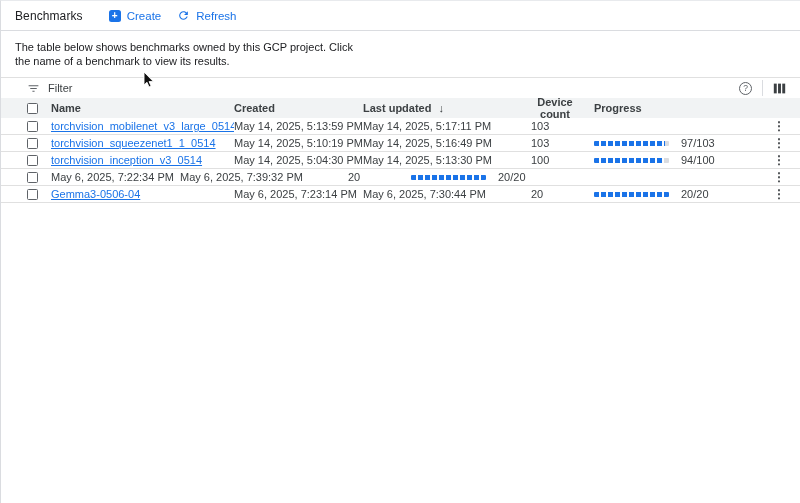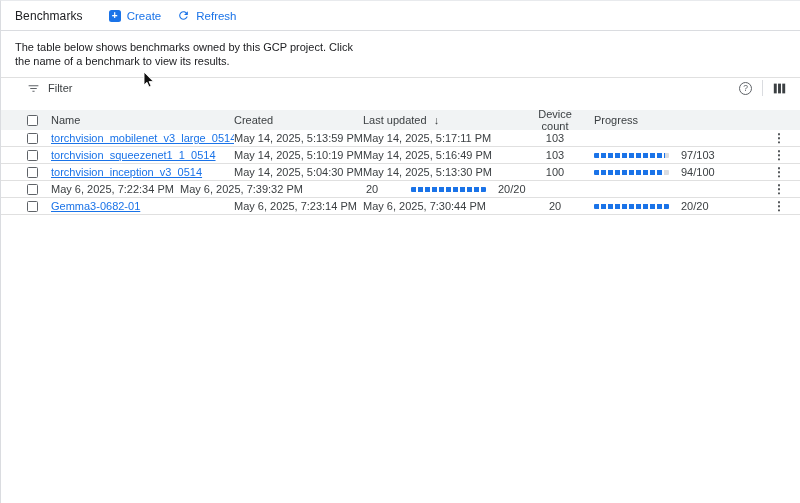--- a/index.html
+++ b/index.html
@@ -66,36 +66,36 @@
   .v-div { width: 1px; height: 16px; background: #dadce0; }
   .cols-svg { width: 13px; height: 13px; fill: #3c4043; cursor: pointer; }
 
   
   .thead, .trow {
     display: flex; align-items: center;
     padding: 0 14px 0 26px;
   }
   .thead {
     height: 20px; background: #f1f3f4;
-    font-size: 11px; font-weight: 400; color: #3c4043; margin-top: 12px;
+    font-size: 11px; font-weight: 700; color: #3c4043;
   }
   .trow {
     height: 17px; border-bottom: 1px solid #e0e0e0;
     font-size: 11px; color: #3c4043; background: #fff;
   }
   .checkbox {
     width: 11px; height: 11px;
     border: 1.5px solid #5f6368; border-radius: 1.5px;
     background: #fff; cursor: pointer;
   }
   .c-check { width: 24px; flex: 0 0 auto; display: flex; align-items: center; }
   .c-name { width: 183px; flex: 0 0 auto; overflow: hidden; white-space: nowrap; }
   .c-created { width: 129px; flex: 0 0 auto; white-space: nowrap; }
   .c-updated { width: 168px; flex: 0 0 auto; white-space: nowrap; display: flex; align-items: center; gap: 7px; }
-  .c-device { width: 48px; flex: 0 0 auto; text-align: center; }
+  .c-device { width: 48px; flex: 0 0 auto; text-align: left; }
   .c-progress { margin-left: 15px; flex: 0 0 auto; display: flex; align-items: center; }
   .sort-arrow { font-size: 11px; color: #3c4043; }
   .name-link { color: #1a73e8; text-decoration: underline; cursor: pointer; }
   .pbar {
     width: 75px; height: 5px; border-radius: 1px; overflow: hidden;
   }
   .p-label { margin-left: 12px; width: 50px; color: #3c4043; }
   .kebab {
     margin-left: auto; width: 14px; text-align: center;
     font-size: 12px; font-weight: 700; color: #3c4043;
@@ -221,21 +221,21 @@
         <div class="p-label">20/20</div>
       </div>
       <div class="kebab">⋮</div>
     </div>
 
     <div class="trow">
       <div class="c-check">
         <div class="checkbox"></div>
       </div>
       <div class="c-name">
-        <a class="name-link">Gemma3-0682-01</a>
+        <a class="name-link">Gemma3-0506-04</a>
       </div>
       <div class="c-created">May 6, 2025, 7:23:14 PM</div>
       <div class="c-updated">May 6, 2025, 7:30:44 PM</div>
       <div class="c-device">20</div>
       <div class="c-progress">
         <div class="pbar" style="background-image: repeating-linear-gradient(to right, transparent 0px, transparent 5.5px, rgb(255, 255, 255) 5.5px, rgb(255, 255, 255) 7px), linear-gradient(to right, rgb(26, 115, 232) 100%, rgb(218, 220, 224) 100%);"></div>
         <div class="p-label">20/20</div>
       </div>
       <div class="kebab">⋮</div>
     </div>

